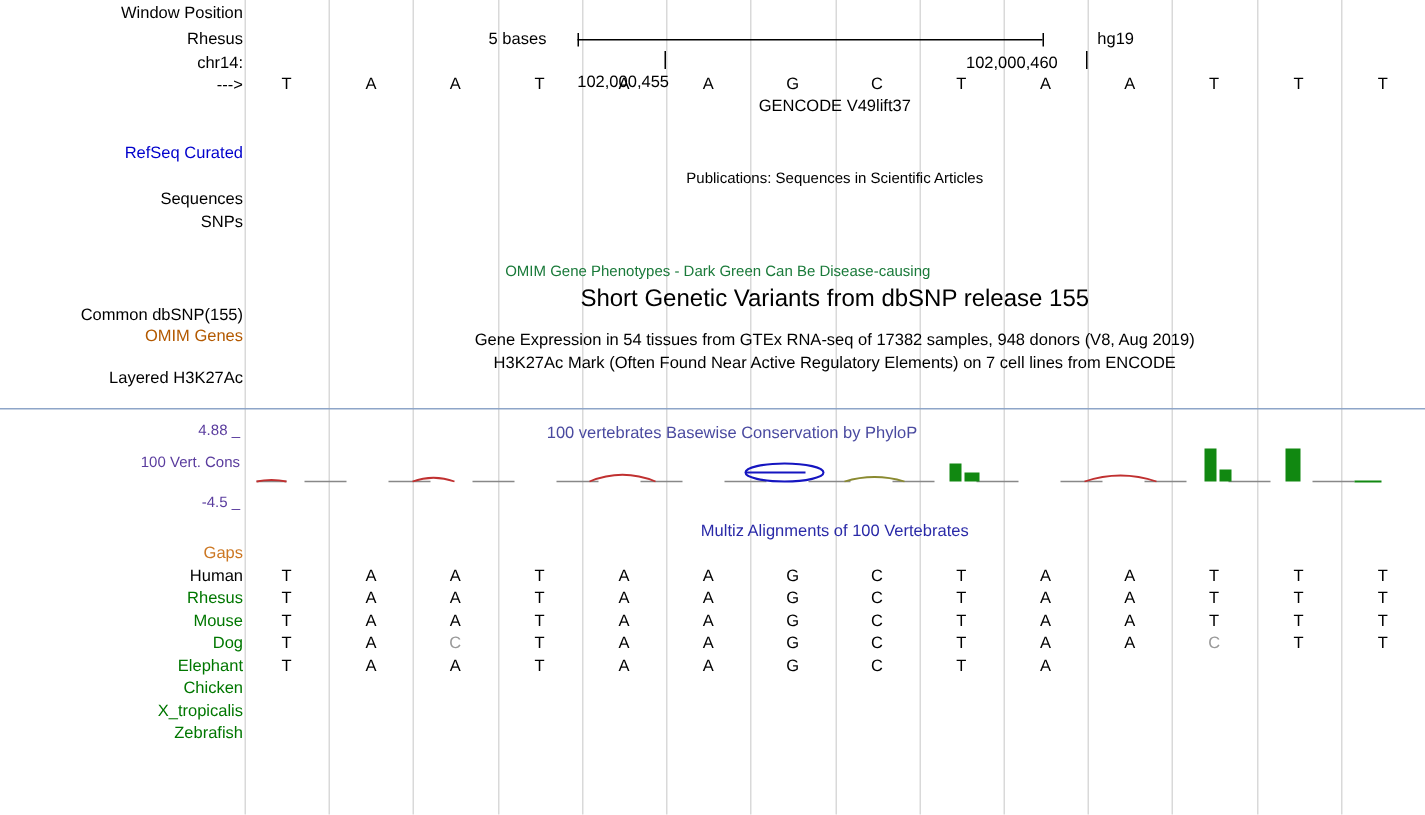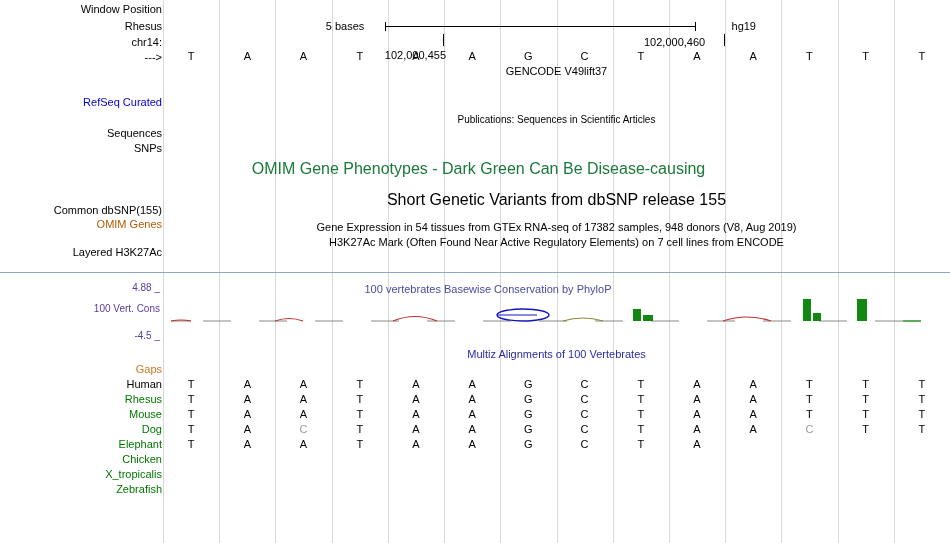--- a/index.html
+++ b/index.html
@@ -145,21 +145,21 @@
       <div class="base" style="left: 907.893px; top: 50px;">T</div>
     </div>
 
   <div class="ctext" style="left:163px; width:787px; top:65px;">GENCODE V49lift37</div>
   <div class="leftlabel" style="top:96px; color:#0000cc;">RefSeq Curated</div>
 
   <div class="leftlabel" style="top:127px;">Sequences</div>
   <div class="leftlabel" style="top:142px;">SNPs</div>
   <div class="ctext" style="left:163px; width:787px; top:114px; font-size:10px;">Publications: Sequences in Scientific Articles</div>
 
-  <div class="ctext" style="left:163px; width:631px; top:160px; font-size:16px; color:#1a7a3a;">OMIM Gene Phenotypes - Dark Green Can Be Disease-causing</div>
+  <div class="ctext" style="left:163px; width:631px; top:176px; font-size:10px; color:#1a7a3a;">OMIM Gene Phenotypes - Dark Green Can Be Disease-causing</div>
   <div class="leftlabel" style="top:174px; color:#b35900;margin-top:44px;">OMIM Genes</div>
 
   <div class="ctext" style="left:163px; width:787px; top:191px; font-size:16px;">Short Genetic Variants from dbSNP release 155</div>
   <div class="leftlabel" style="top:204px;">Common dbSNP(155)</div>
 
   <div class="ctext" style="left:163px; width:787px; top:221px; font-size:11px;">Gene Expression in 54 tissues from GTEx RNA-seq of 17382 samples, 948 donors (V8, Aug 2019)</div>
   <div class="ctext" style="left:163px; width:787px; top:236px; font-size:11px;">H3K27Ac Mark (Often Found Near Active Regulatory Elements) on 7 cell lines from ENCODE</div>
   <div class="leftlabel" style="top:246px;">Layered H3K27Ac</div>
 
   <div class="centerline" style="top:272px;"></div>

